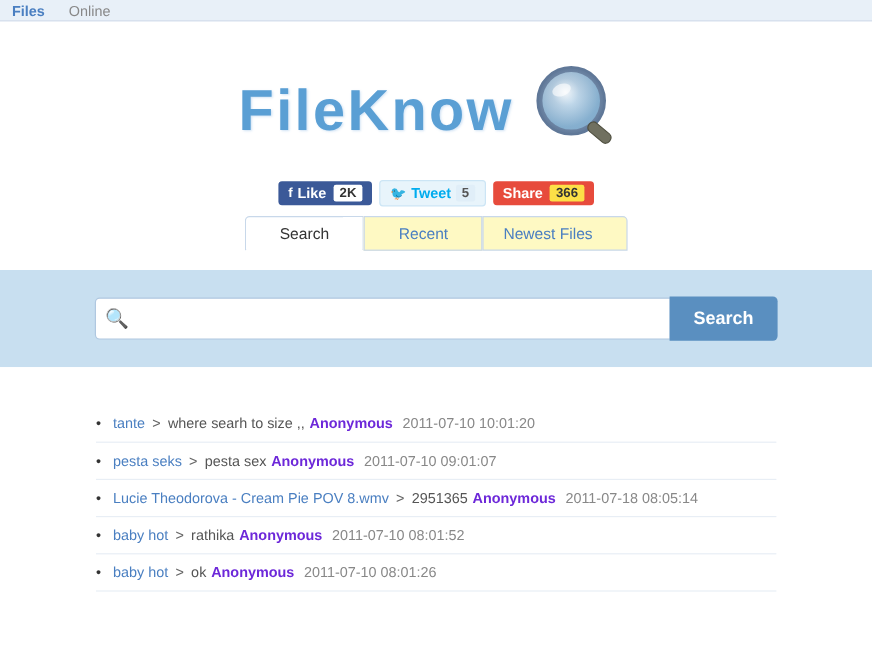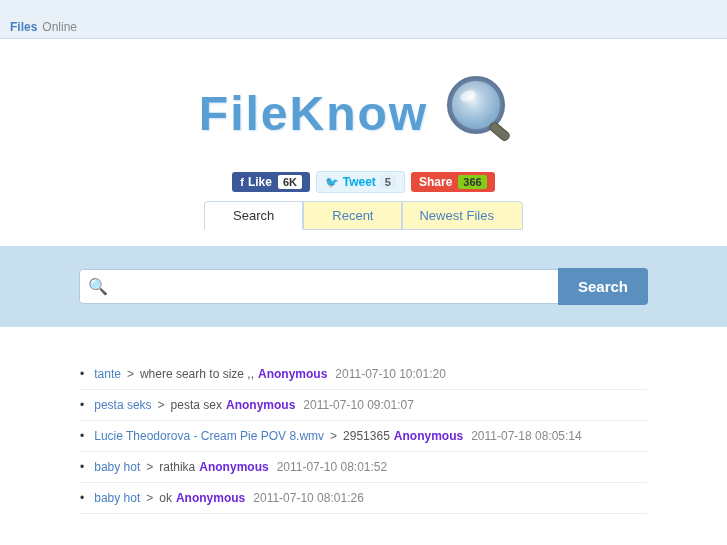--- a/index.html
+++ b/index.html
@@ -9,23 +9,23 @@
       background: #fff;
       color: #333;
     }
 
     
     #topbar {
       background: #e8f0f8;
       border-bottom: 1px solid #cdd8e8;
       padding: 4px 10px;
       display: flex;
-      align-items: flex-end;
-      gap: 5px;
-      height: 39px;
+      align-items: center;
+      gap: 20px;
+      height: 18px;
     }
     #topbar .nav-link {
       color: #4a7fc1;
       text-decoration: none;
       font-size: 12px;
       font-weight: bold;
     }
     #topbar .status-text {
       color: #888;
       font-size: 12px;
@@ -97,21 +97,21 @@
     .tw-icon { color: #00acee; font-weight: bold; font-size: 11px; }
     .tw-count {
       background: #e0eef8;
       padding: 1px 5px;
       border-radius: 2px;
       font-size: 11px;
       color: #555;
     }
     .sh-btn { background: #e74b3c; color: #fff; align-items: center; }
     .sh-count {
-      background: #84cc16;
+      background: #fde047;
       color: #333;
       padding: 1px 5px;
       border-radius: 2px;
       font-size: 11px;
       font-weight: bold;
       margin-left: 2px;
     }
 
     
     #tabs {
@@ -248,21 +248,21 @@
         <rect x="56" y="52" width="22" height="9" rx="4" ry="4" fill="#707060" stroke="#505040" stroke-width="1" transform="rotate(40,56,52)"></rect>
       </svg>
     </div>
   </div>
 
   
   <div id="social-row">
     <button class="social-btn fb-btn">
       <span class="fb-icon">f</span>
       <span>Like</span>
-      <span class="fb-count">6K</span>
+      <span class="fb-count">2K</span>
     </button>
     <button class="social-btn tw-btn">
       <span class="tw-icon">🐦</span>
       <span>Tweet</span>
       <span class="tw-count">5</span>
     </button>
     <button class="social-btn sh-btn">
       <span>Share</span>
       <span class="sh-count">366</span>
     </button>

